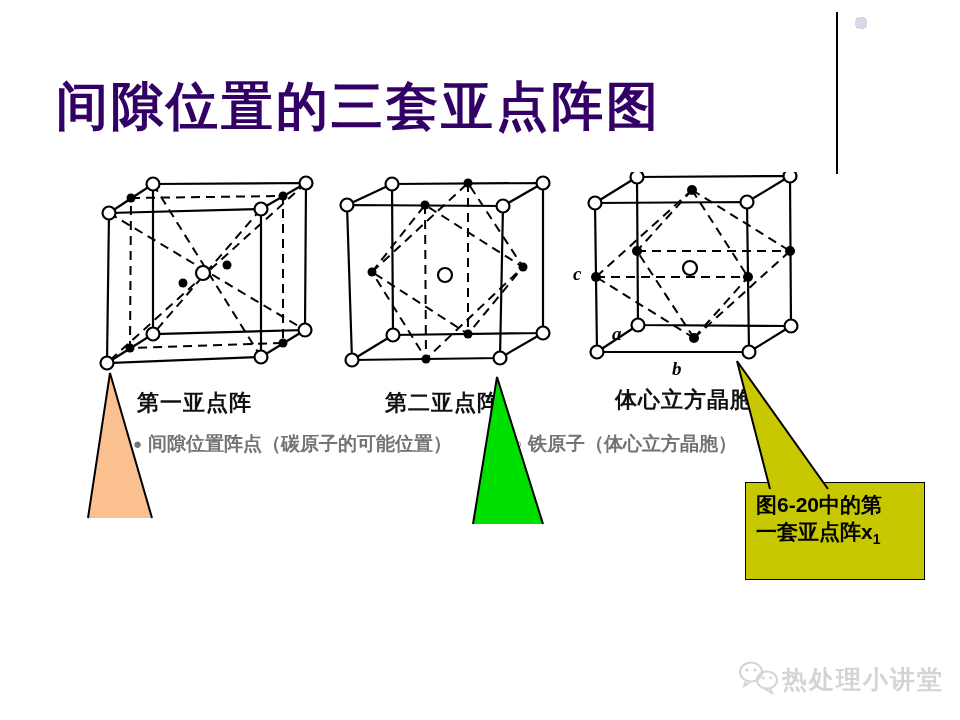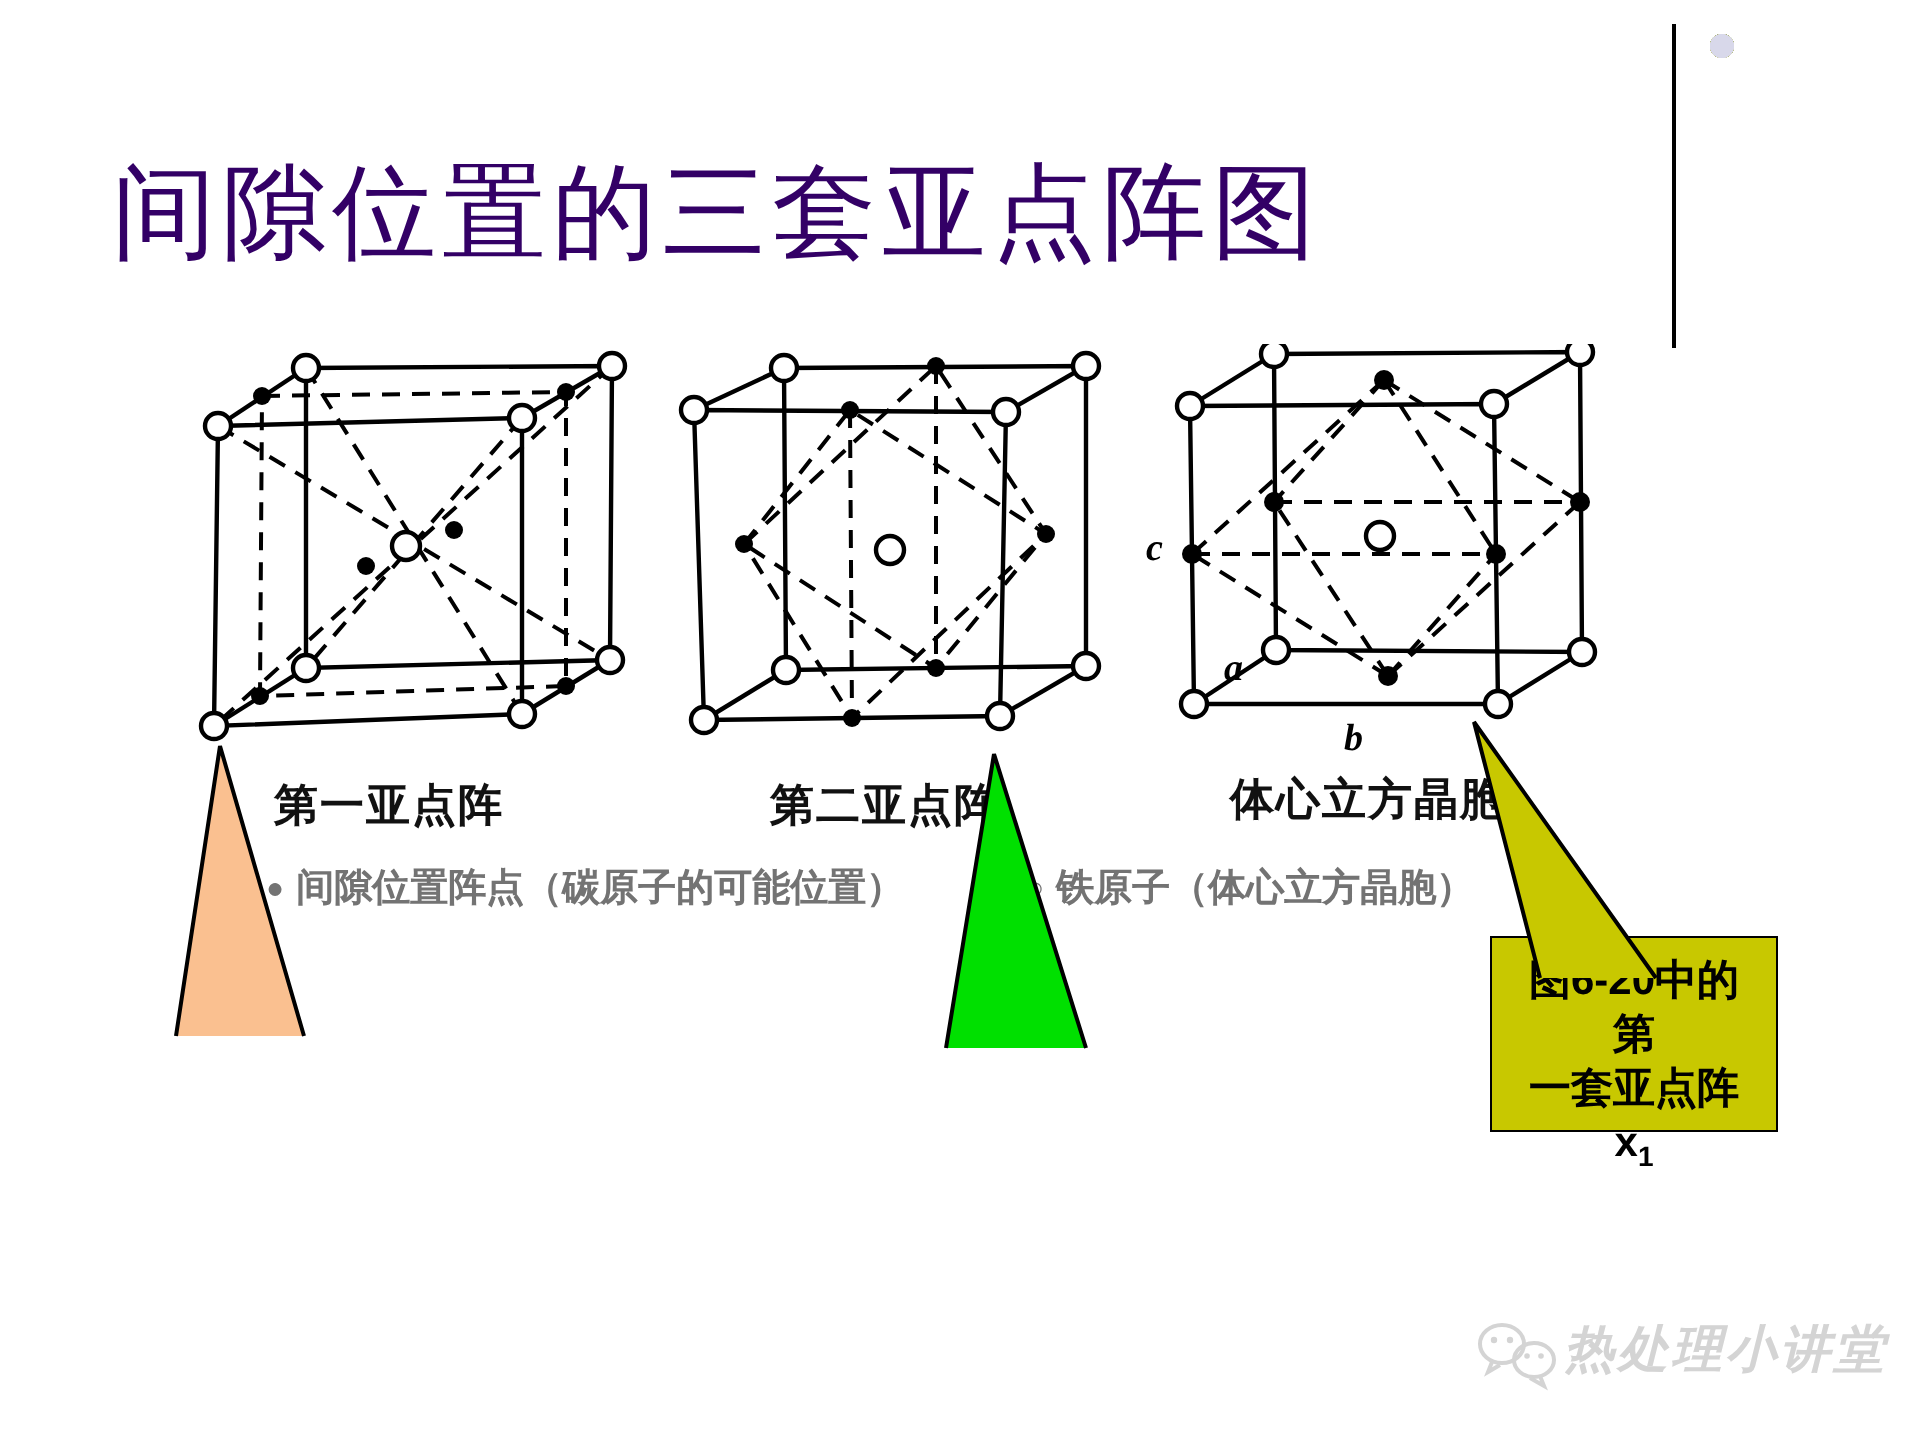--- a/index.html
+++ b/index.html
@@ -3,21 +3,21 @@
 <meta charset="utf-8">
 <style>
   html,body{margin:0;padding:0;background:#888;}
   .slide{
     position:relative;width:960px;height:720px;background:#FFFFFF;
     overflow:hidden;font-family:"Liberation Sans",sans-serif;margin:0 auto;
   }
   
   .title{
     position:absolute;left:56px;top:72px;width:640px;
-    font-size:52px;font-weight:normal;color:#330066;letter-spacing:3px;
+    font-size:52px;font-weight:bold;color:#330066;letter-spacing:3px;
     font-family:"Liberation Sans",sans-serif;white-space:nowrap;
   }
   
   .deco-line{position:absolute;left:836px;top:12px;width:2px;height:162px;background:#000;}
   .dots{position:absolute;left:855px;top:17px;width:100px;height:145px;}
   .dots i{position:absolute;width:12px;height:12px;border-radius:50%;display:block;}
   
   .diagram{position:absolute;}
   .diagram svg{display:block;}
   .sublabel{
@@ -30,21 +30,21 @@
   .legend-item .marker{font-size:15px;vertical-align:1px;padding-right:6px;}
   
   .callout{
     position:absolute;border:1.5px solid #000;color:#000;
     font-size:21px;font-weight:bold;line-height:27px;
     padding:8px 10px;box-sizing:border-box;
   }
   .callout sub{font-size:14px;font-weight:bold;}
   .pointer{position:absolute;pointer-events:none;}
   
-  .watermark{position:absolute;left:736px;top:658px;display:flex;align-items:flex-start;color:#D4D4D4;font-style:italic;}
+  .watermark{position:absolute;left:736px;top:658px;display:flex;align-items:flex-end;color:#D4D4D4;}
   .watermark .wm-text{font-size:25px;font-weight:bold;letter-spacing:2px;color:#D4D4D4;}
   .wire{stroke:#000;stroke-width:2.2;fill:none;}
   .dash{stroke:#000;stroke-width:2;fill:none;stroke-dasharray:9 6;}
   .atom{fill:#fff;stroke:#000;stroke-width:2.2;}
   .site{fill:#000;stroke:none;}
   .axis-label{font-family:"Liberation Serif",serif;font-style:italic;font-weight:bold;font-size:19px;fill:#000;}
 </style>
 </head>
 <body>
 
@@ -199,21 +199,21 @@
   </div>
 
   <svg class="pointer" style="left:80px;top:370px;" width="85" height="152">
     <path d="M 8,148 L 30,3 L 72,148" stroke="#000" stroke-width="2" fill="#FAC090"></path>
   </svg>
 
   <svg class="pointer" style="left:465px;top:374px;" width="85" height="152">
     <path d="M 8,150 L 32,3 L 78,150" stroke="#000" stroke-width="2" fill="#00E000"></path>
   </svg>
 
-  <div class="callout" style="left: 745px; top: 468px; width: 144px; height: 98px; background-color: rgb(200, 200, 0); text-align: center;">
+  <div class="callout" style="left: 745px; top: 482px; width: 180px; height: 98px; background-color: rgb(200, 200, 0);">
     <span>图6-20中的第</span><br>
     <span>一套亚点阵x</span><sub>1</sub>
   </div>
   <svg class="pointer" style="left:726px;top:358px;" width="112" height="134">
     <path d="M 44,131 L 11,3 L 102,131" stroke="#000" stroke-width="2" fill="#C8C800"></path>
   </svg>
 
   <div class="watermark">
     <svg width="46" height="38" viewBox="0 0 46 38">
       <ellipse cx="15" cy="14" rx="11" ry="9.5" fill="none" stroke="#D4D4D4" stroke-width="2"></ellipse>

